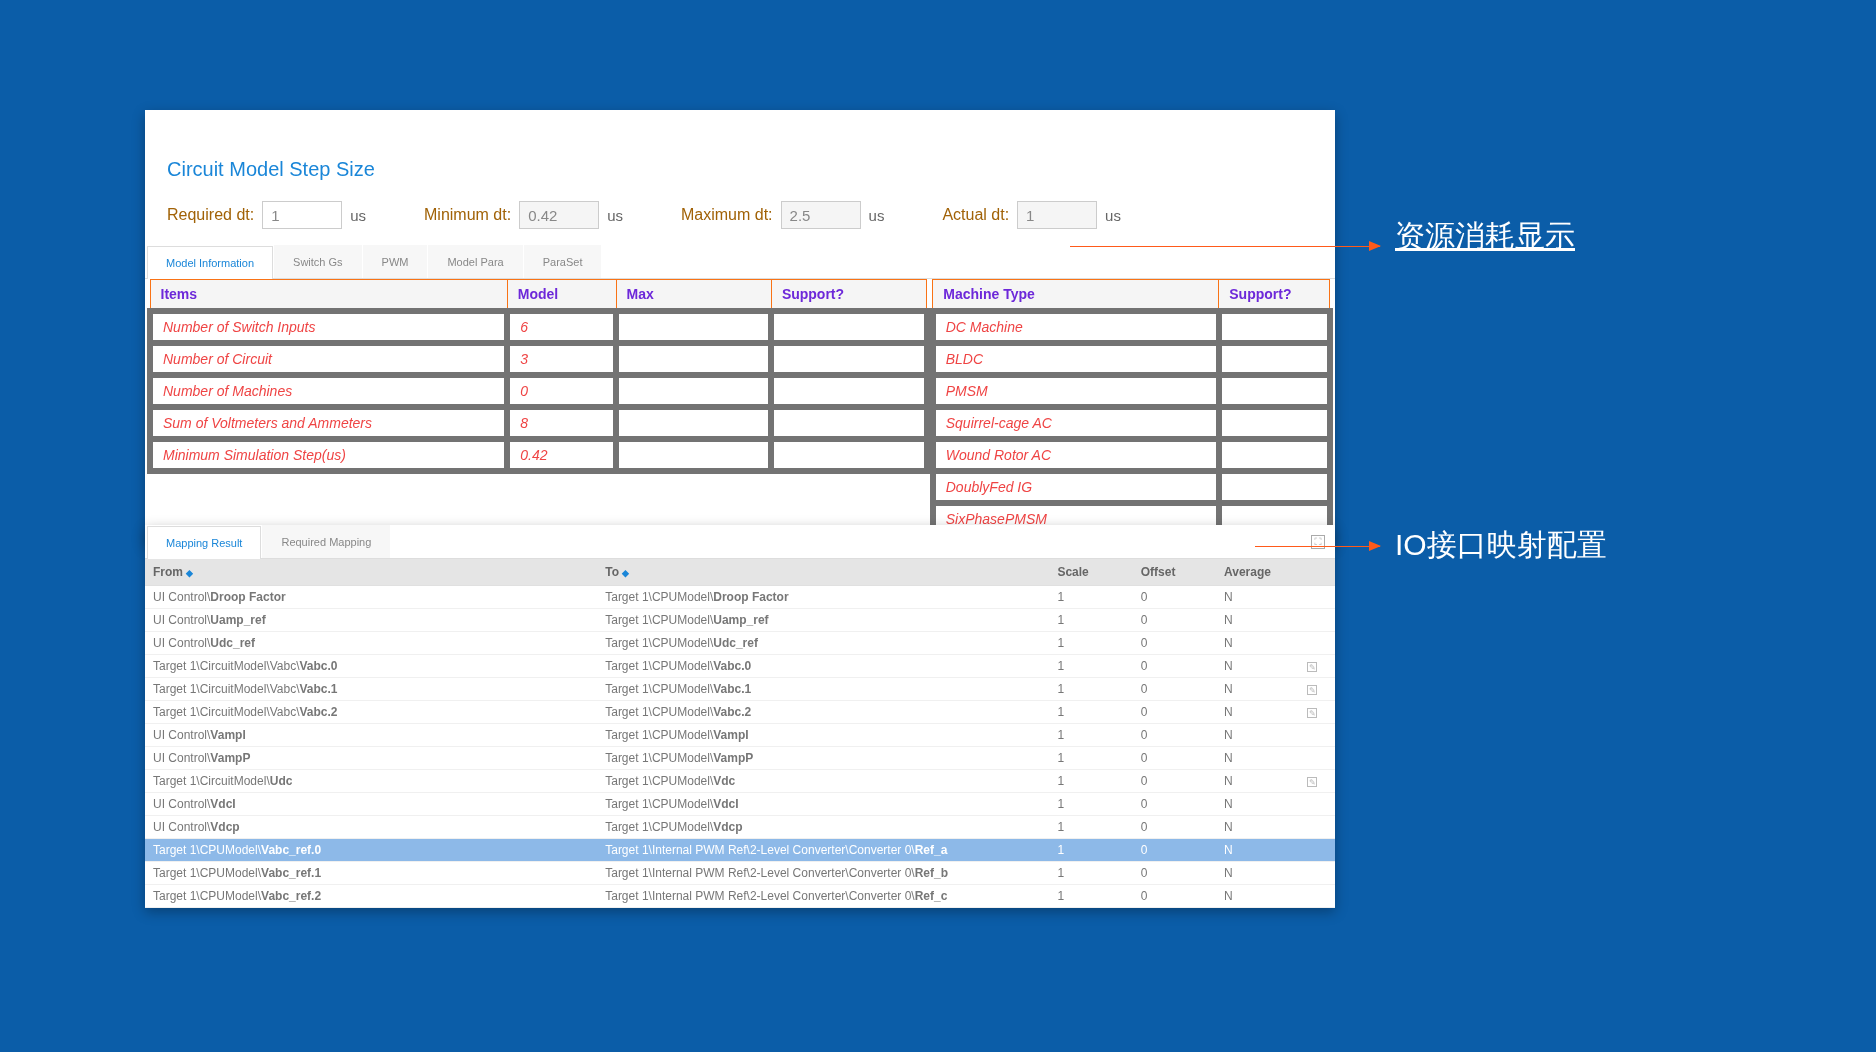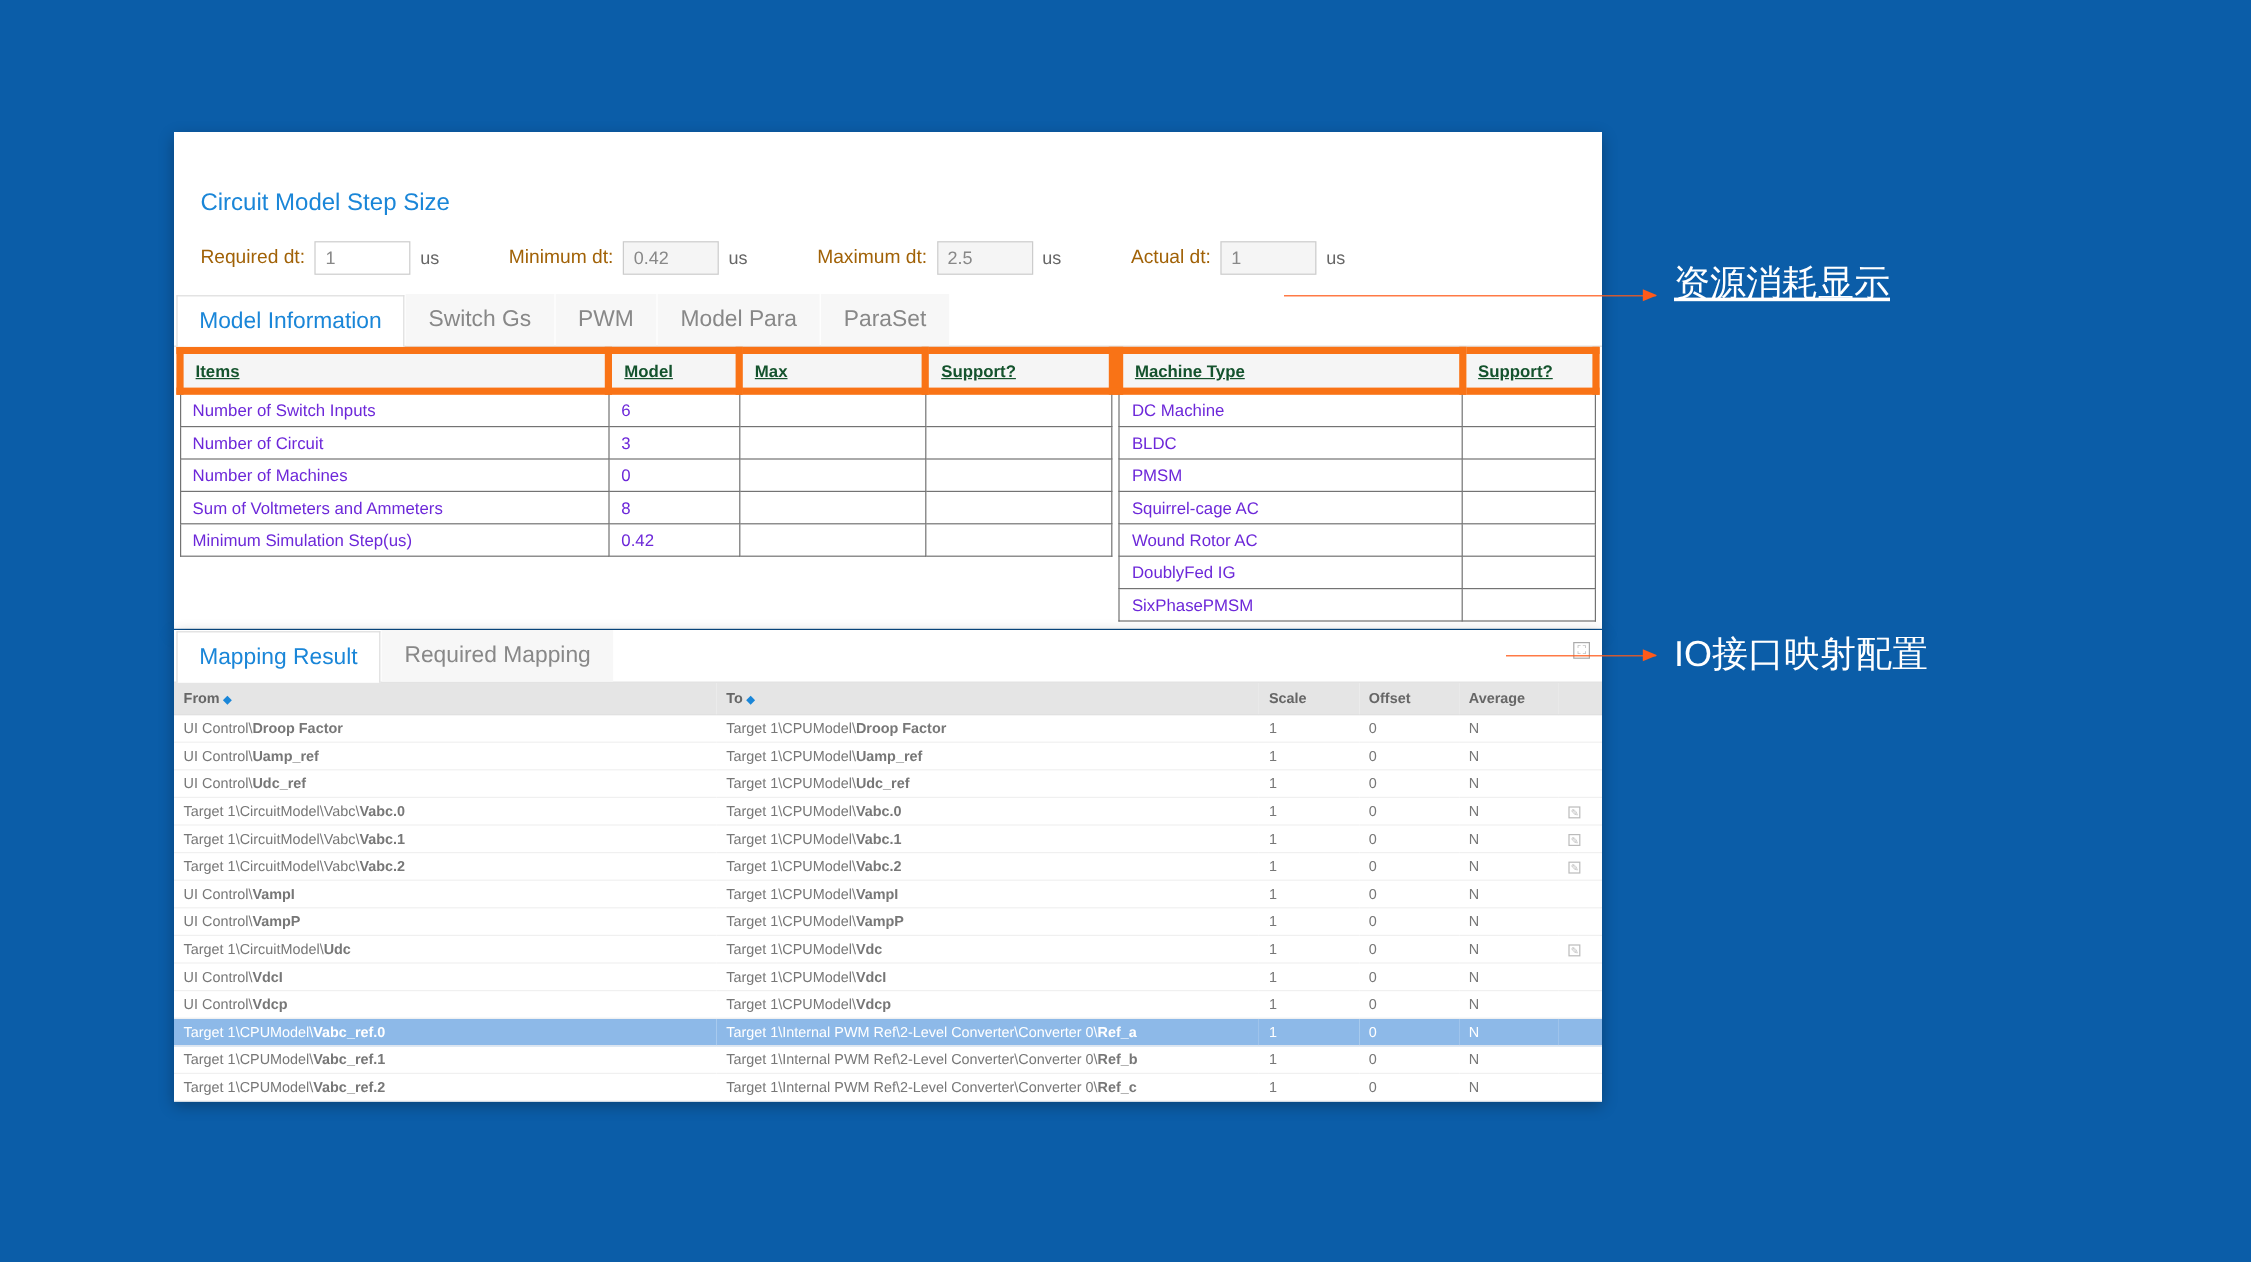--- a/index.html
+++ b/index.html
@@ -47,21 +47,21 @@
     .step-unit { color: #666; font-size: 15px; margin-right: 48px; }
     
     .tabs {
       display: flex;
       border-bottom: 1px solid #ddd;
       padding: 0 2px;
     }
     .tab {
       padding: 10px 18px;
       color: #888;
-      font-size: 19px;
+      font-size: 11px;
       cursor: pointer;
       border: 1px solid transparent;
       border-bottom: none;
       background: #f7f7f7;
       margin-right: 1px;
     }
     .tab.active {
       color: #1a86d8;
       background: #fff;
       border-color: #ddd;
@@ -73,30 +73,30 @@
       display: flex;
       padding: 0 2px 6px;
     }
     .info-table {
       border-collapse: collapse;
       font-size: 14px;
     }
     .info-table th {
       text-align: left;
       font-weight: 600;
-      color: #14532d;
+      color: #6d28d9;
       padding: 6px 10px;
       background: #f5f5f5;
-      border: 6px solid #f97316;
-      text-decoration: underline;
+      border: 1px solid #f97316;
     }
     .info-table td {
       padding: 5px 10px;
-      border: 1px solid #737373;
-      color: #6d28d9;
+      border: 6px solid #737373;
+      color: #ef4444;
+      font-style: italic;
     }
     .info-left { flex: 0 0 66%; }
     .info-right { flex: 0 0 34%; }
     .info-left table { width: 100%; }
     .info-right table { width: 100%; }
     
     .col-items { width: 46%; }
     .col-model { width: 14%; }
     .col-max { width: 20%; }
     .col-sup { width: 20%; }

